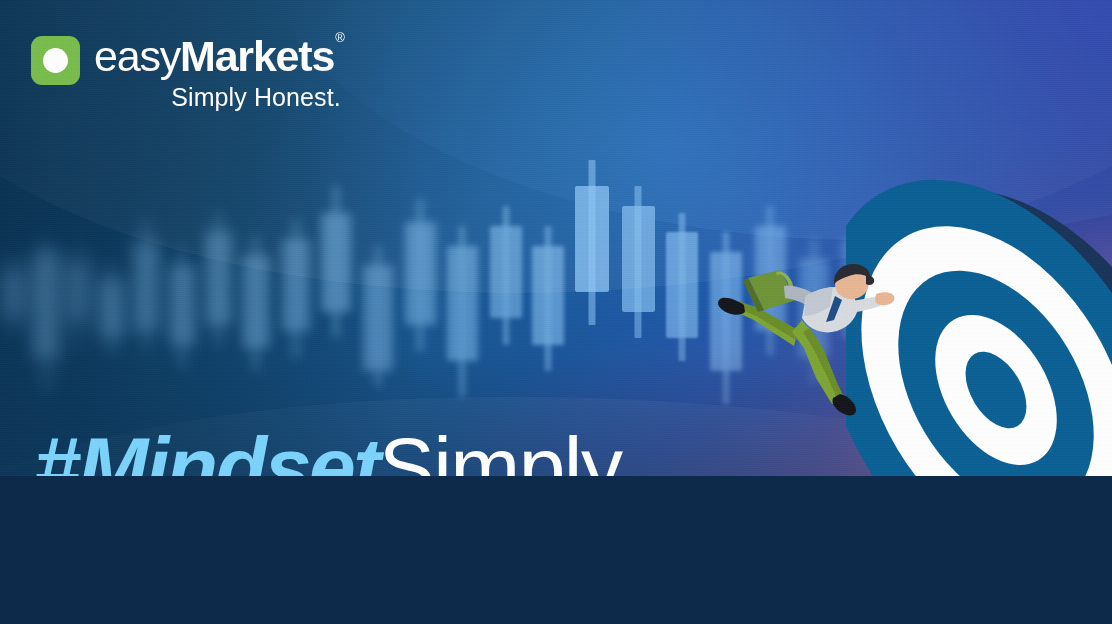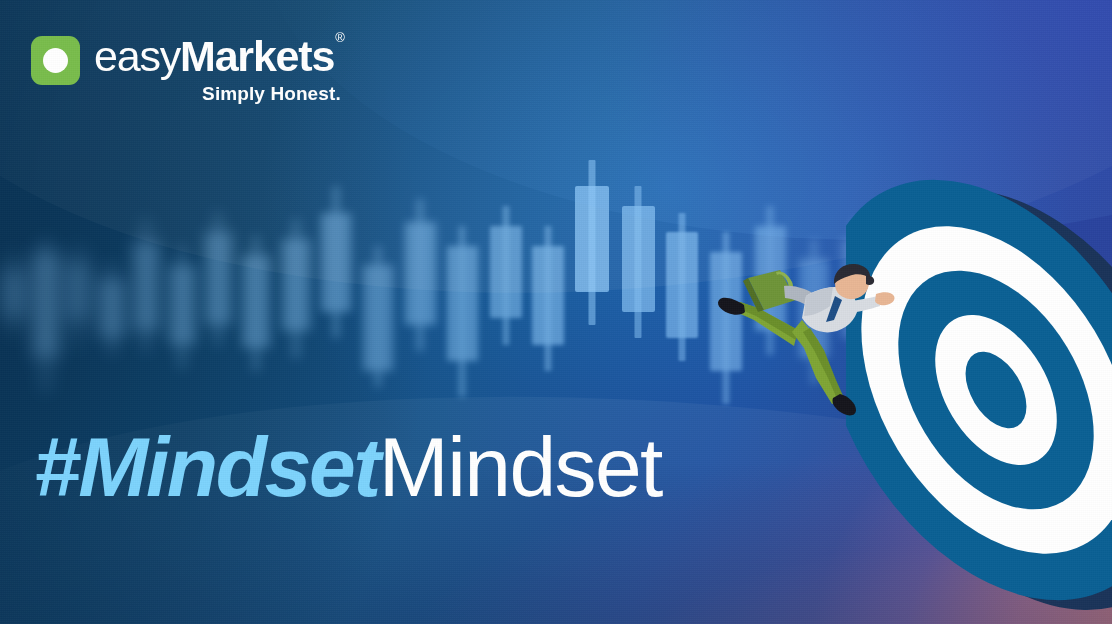--- a/index.html
+++ b/index.html
@@ -1,20 +1,20 @@
 <!DOCTYPE html>
 <html><head>
 <meta charset="utf-8">
 <title>easyMarkets #MindsetMastery</title>
 <style>
   html,body{margin:0;padding:0;background:#0d2a4a;}
   *{box-sizing:border-box;}
   #stage{
     position:relative;
-    width:1112px;height:624px;
+    width:1112px;height:476px;
     overflow:hidden;
     font-family:"Liberation Sans","DejaVu Sans",sans-serif;
     background:#10446e;
   }
 
   
   .bg-layer{position:absolute;inset:0;}
 
   .bg-base{
     background:
@@ -137,22 +137,22 @@
     font-weight:400;
     vertical-align:super;
     position:relative;
     top:-14px;left:1px;
     letter-spacing:0;
   }
   .tagline{
     margin-top:5px;
     align-self:flex-end;
     color:#ffffff;
-    font-size:19px;
-    font-weight:700;
+    font-size:25px;
+    font-weight:400;
     letter-spacing:0.1px;
     white-space:nowrap;
     padding-right:3px;
   }
 
   
   #headline{
     position:absolute;
     left:34px; top:425px;
     white-space:nowrap;
@@ -350,16 +350,16 @@
   <div id="logo">
     <div class="logo-mark">
       <div class="logo-dot"></div>
     </div>
     <div class="logo-text">
       <div class="wordmark"><span class="wm-easy">easy</span><span class="wm-markets">Markets</span><span class="wm-reg">®</span></div>
       <div class="tagline">Simply Honest.</div>
     </div>
   </div>
 
-  <div id="headline"><span class="hl-green">#Mindset</span><span class="hl-white">Mindset</span></div>
+  <div id="headline"><span class="hl-green">#Mindset</span><span class="hl-white">Simply</span></div>
 
   <div class="bg-layer grain"></div>
 </div>
 
 </body></html>

